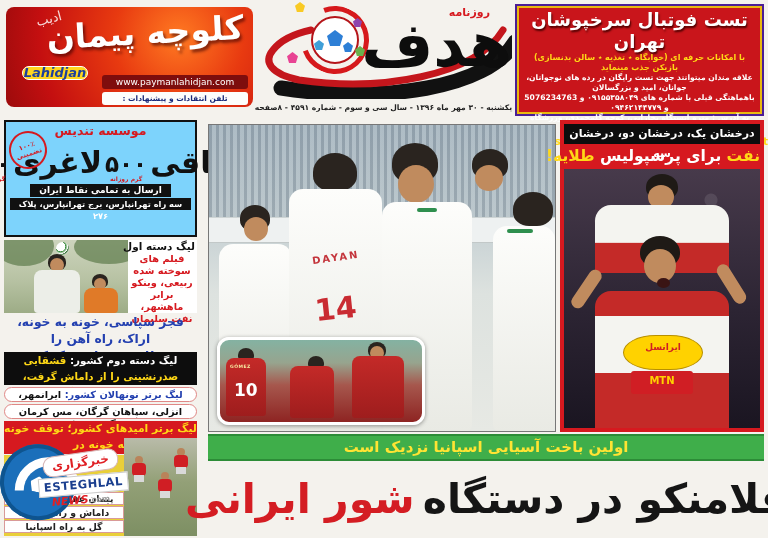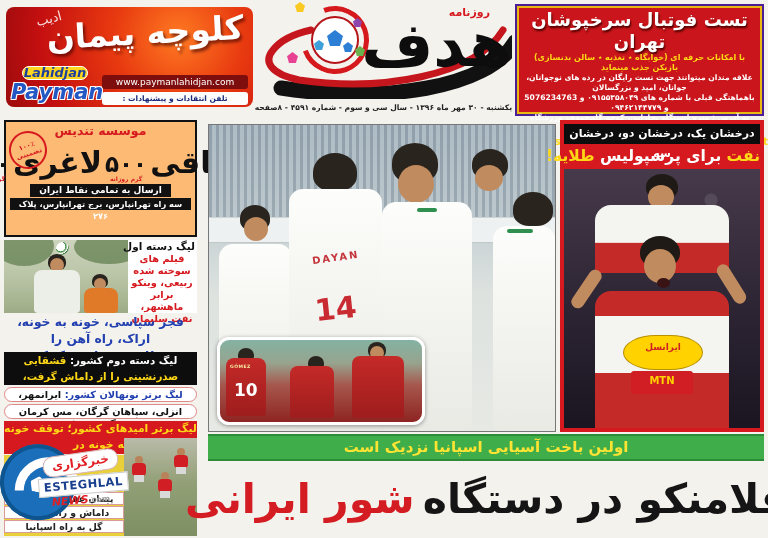--- a/index.html
+++ b/index.html
@@ -48,21 +48,21 @@
          display:flex;flex-direction:column;justify-content:space-between;}
   .redad-title{color:#fff;font-size:18px;font-weight:bold;text-align:center;text-shadow:1px 2px 2px #4d0000;line-height:22px;}
   .redad-y{color:#ffd816;font-size:8px;font-weight:bold;text-align:center;line-height:10px;}
   .redad-w{color:#fff;font-size:7.6px;font-weight:bold;text-align:center;line-height:10px;}
   .redad-soc{display:flex;justify-content:space-around;align-items:center;direction:ltr;padding:1px 4px;}
   .soc-item{display:flex;align-items:center;gap:4px;color:#ffd816;font-size:10.5px;font-weight:bold;}
   .tg-ic{width:13px;height:13px;border-radius:50%;background:#2fa3d8;color:#fff;font-size:8px;line-height:13px;text-align:center;}
   .ig-ic{width:13px;height:13px;border-radius:4px;background:linear-gradient(45deg,#f9ce34,#ee2a7b,#6228d7);
          color:#fff;font-size:8px;line-height:13px;text-align:center;}
   
-  .tandis{left:4px;top:120px;width:193px;height:117px;background:#fdba74;border:2.5px solid #111;box-sizing:border-box;direction:rtl;}
+  .tandis{left:4px;top:120px;width:193px;height:117px;background:#7dd3fc;border:2.5px solid #111;box-sizing:border-box;direction:rtl;}
   .tandis-inst{text-align:center;color:#d6191f;font-size:12.5px;font-weight:bold;margin-top:1px;}
   .tandis-badge{position:absolute;left:3px;top:9px;width:34px;height:34px;border:2px solid #d6191f;border-radius:50%;
                 color:#d6191f;font-size:6.8px;font-weight:bold;text-align:center;display:flex;align-items:center;
                 justify-content:center;transform:rotate(-18deg);line-height:8px;}
   .tandis-main{display:flex;direction:rtl;justify-content:center;align-items:flex-end;gap:3px;height:44px;}
   .big-word{font-size:30px;font-weight:bold;color:#111;line-height:38px;}
   .amount{display:flex;flex-direction:column;align-items:center;line-height:1;}
   .amount b{font-size:23px;color:#111;}
   .amount i{font-style:normal;font-size:6px;color:#d6191f;font-weight:bold;}
   .tandis-ship{background:#111;color:#fff;font-size:9px;font-weight:bold;text-align:center;height:13px;line-height:13px;margin:2px 24px 1px;}
@@ -166,21 +166,20 @@
 </head>
 <body>
 
 <div class="page">
 
   <div class="abs payman">
     <div class="payman-sign">ادیب</div>
     <div class="payman-title">کلوچه پیمان</div>
     <div class="payman-logo">
       <span class="lahidjan">Lahidjan</span>
-      <span class="paymanword">Payman</span>
     </div>
     <div class="payman-web">www.paymanlahidjan.com</div>
     <div class="payman-phone">تلفن انتقادات و پیشنهادات : (۰۱۳)۴۲۳۴۳۶۰۲</div>
   </div>
 
   <div class="abs masthead">
     <svg class="swoosh" viewBox="0 0 259 99">
       <path d="M262,42 C235,88 130,104 28,88" stroke="#111" stroke-width="15" fill="none" stroke-linecap="round"></path>
       <path d="M250,30 C222,76 128,92 46,80 C18,74 10,62 20,50 C27,41 40,34 58,30" stroke="#c4161c" stroke-width="7" fill="none" stroke-linecap="round"></path>
     </svg>

